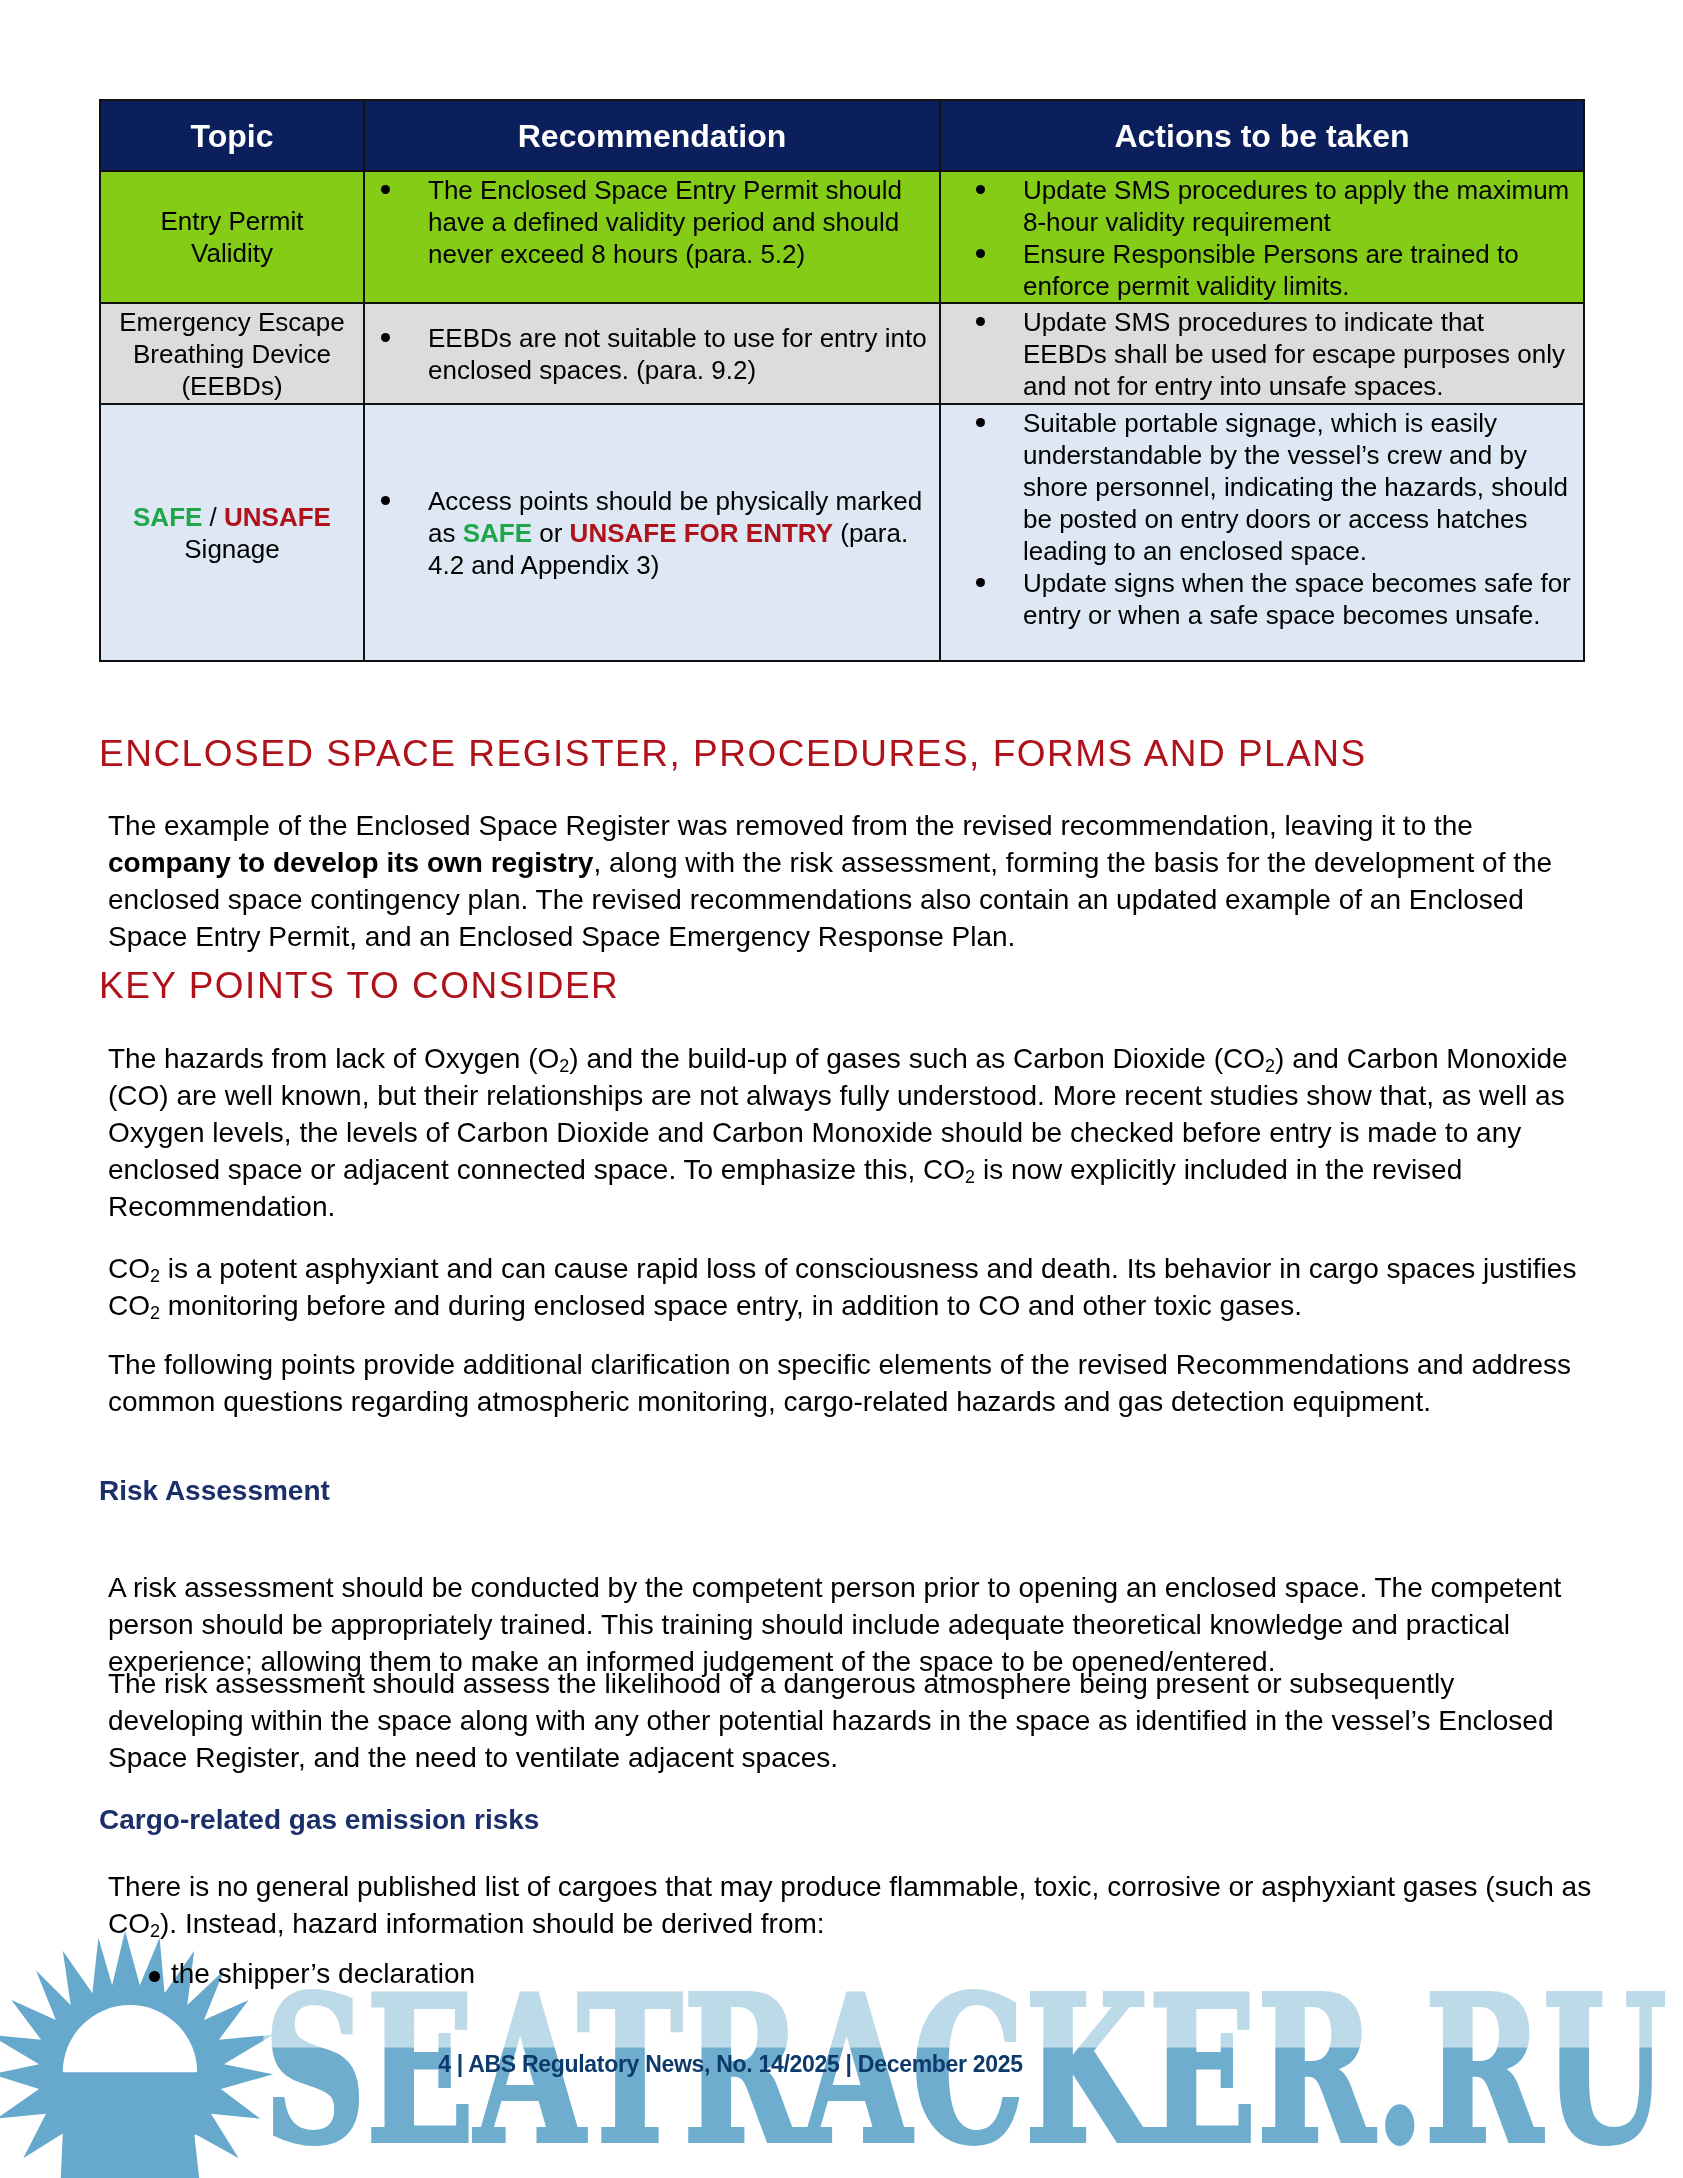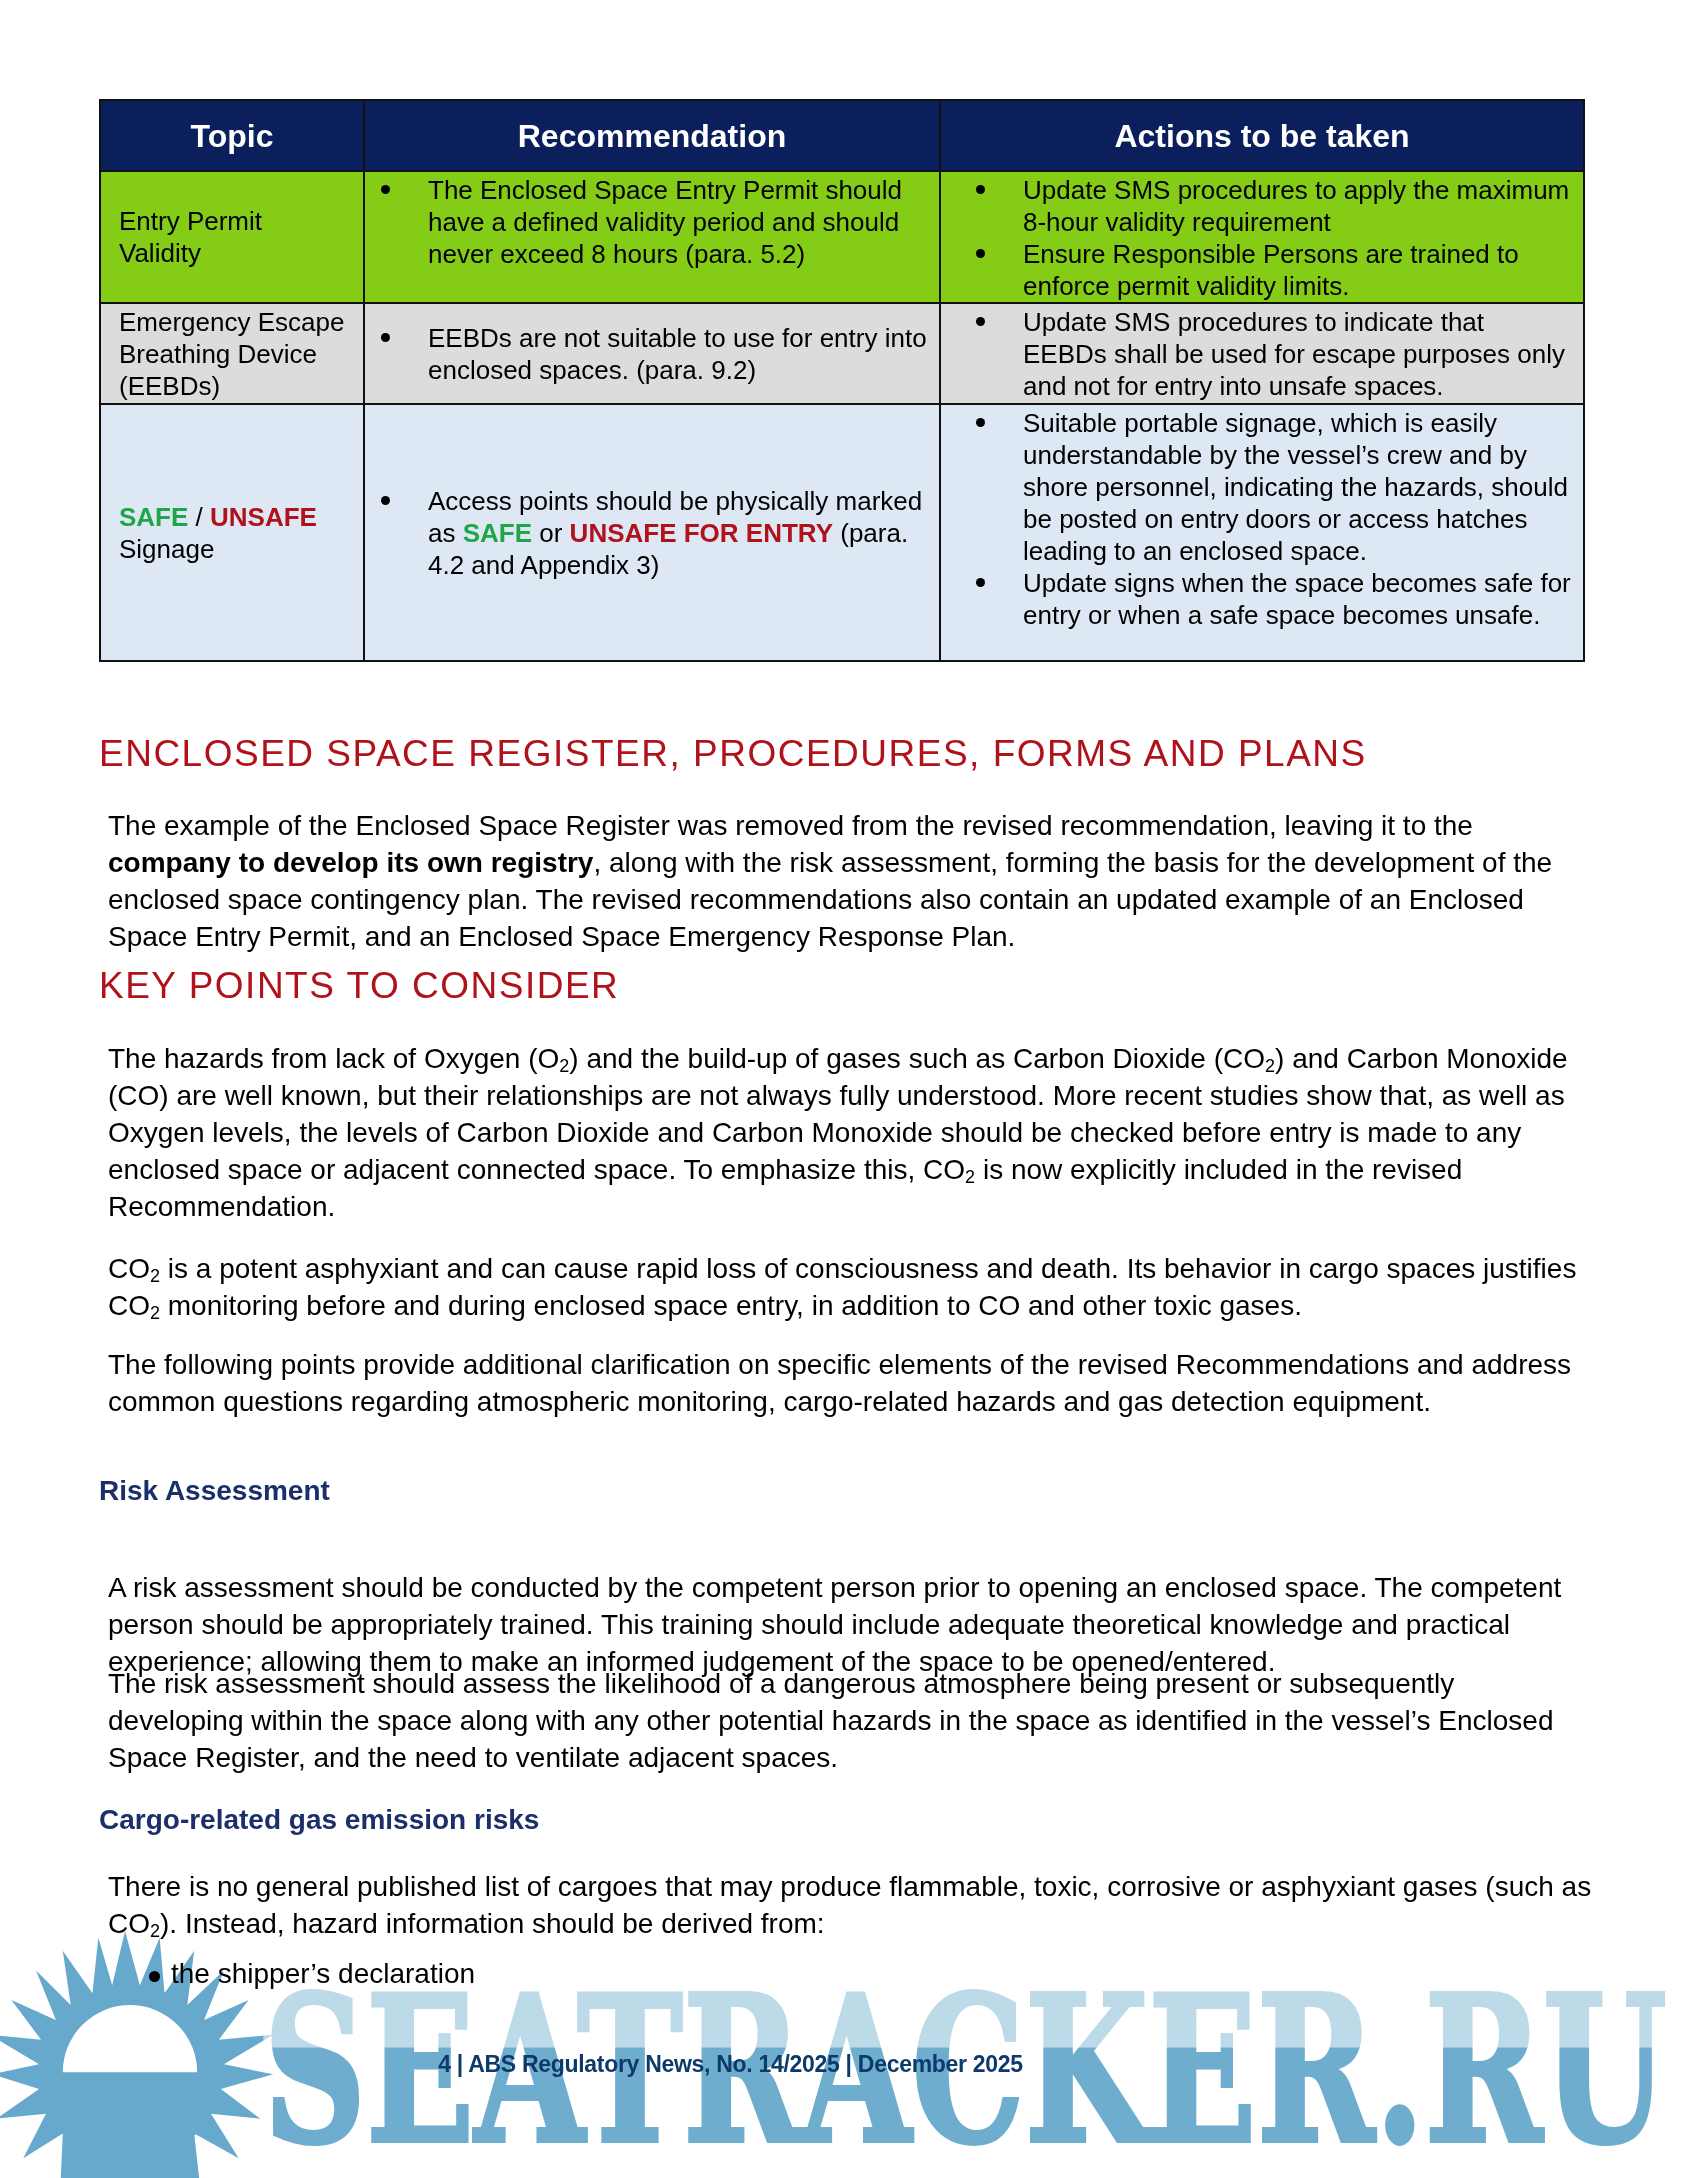--- a/index.html
+++ b/index.html
@@ -15,21 +15,21 @@
   }
   table.rec th, table.rec td { border: 2.5px solid #111; }
   table.rec th {
     background: #0b1f5c; color: #fff; font-weight: bold; font-size: 32px;
     height: 67px; text-align: center;
   }
   table.rec td { vertical-align: middle; padding: 0; }
   table.rec tr.r1 td { background: #84cc16; height: 127px; }
   table.rec tr.r2 td { background: #dcdcdc; height: 99px; }
   table.rec tr.r3 td { background: #dde8f4; height: 255px; }
-  td.topic { text-align: left; padding: 0 18px !important; }
+  td.topic { text-align: center; padding: 0 18px !important; }
   ul.bl { list-style: none; margin: 0; padding: 0; }
   ul.bl li { position: relative; padding-left: 63px; padding-right: 10px; }
   ul.bl li .dot {
     position: absolute; left: 16px; top: 11px; width: 9px; height: 9px;
     background: #000; border-radius: 50%;
   }
   td.actions { vertical-align: top !important; }
   td.actions ul.bl { padding-top: 2px; padding-left: 19px; }
   .safe { color: #1fa64a; font-weight: bold; }
   .unsafe { color: #b0121b; font-weight: bold; }

